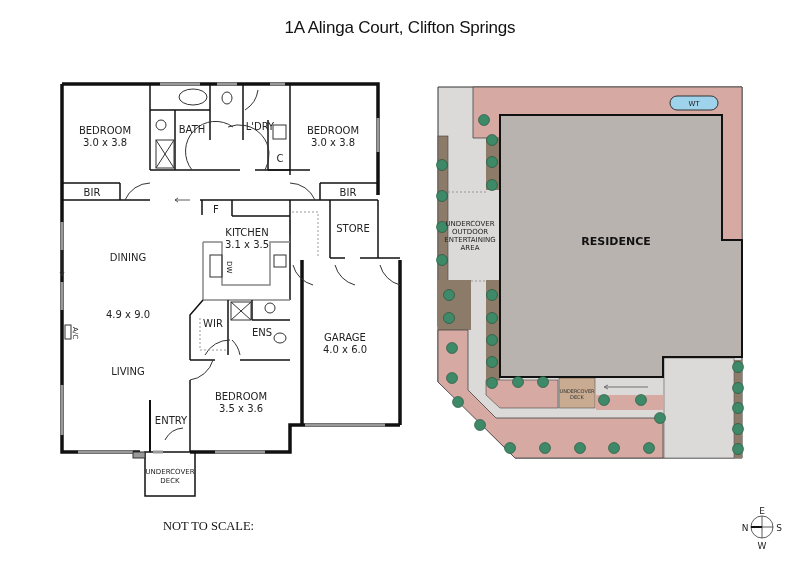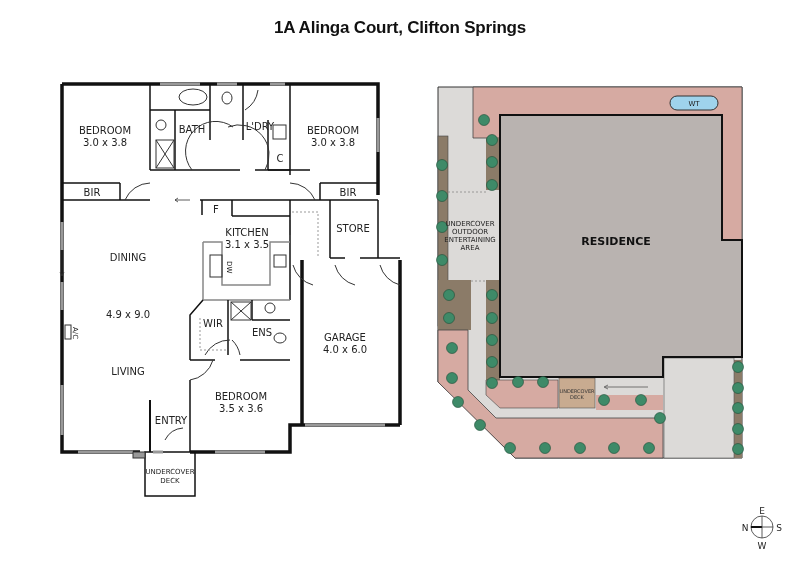--- a/index.html
+++ b/index.html
@@ -1,17 +1,17 @@
 <!DOCTYPE html>
 <html><head>
 <meta charset="utf-8">
 <style>
   html,body{margin:0;padding:0;background:#fff;}
   body{width:800px;height:566px;position:relative;overflow:hidden;font-family:"DejaVu Sans",sans-serif;}
-  .title{position:absolute;left:0;top:18px;width:800px;text-align:center;font-family:"Liberation Sans",sans-serif;font-size:17px;color:#111;letter-spacing:-0.2px;font-weight:bold;}
+  .title{position:absolute;left:0;top:18px;width:800px;text-align:center;font-family:"Liberation Sans",sans-serif;font-size:17px;color:#111;letter-spacing:-0.2px;}
   svg{position:absolute;left:0;top:0;}
   .lbl{font-family:"DejaVu Sans",sans-serif;font-size:10px;fill:#222;}
   .lbl-sm{font-family:"DejaVu Sans",sans-serif;font-size:7px;fill:#222;}
   .lbl-res{font-family:"DejaVu Sans",sans-serif;font-size:11px;font-weight:bold;fill:#111;}
   .footer{position:absolute;left:163px;top:519px;font-family:"Liberation Serif",serif;font-size:12.5px;color:#111;line-height:14px;}
   .compass-lbl{font-family:"DejaVu Sans",sans-serif;font-size:9px;fill:#222;}
 </style>
 </head>
 <body>
 
@@ -244,13 +244,14 @@
     <line x1="751" y1="527" x2="762" y2="527" stroke="#111" stroke-width="2"></line>
     <line x1="762" y1="516" x2="762" y2="538" stroke="#333" stroke-width="0.8"></line>
     <text class="compass-lbl" x="762" y="514" text-anchor="middle">E</text>
     <text class="compass-lbl" x="745" y="531" text-anchor="middle">N</text>
     <text class="compass-lbl" x="779" y="531" text-anchor="middle">S</text>
     <text class="compass-lbl" x="762" y="549" text-anchor="middle">W</text>
   </g>
 </svg>
 
 <div class="footer">
+  <div>NOT TO SCALE:</div>
 </div>
 
 </body></html>

